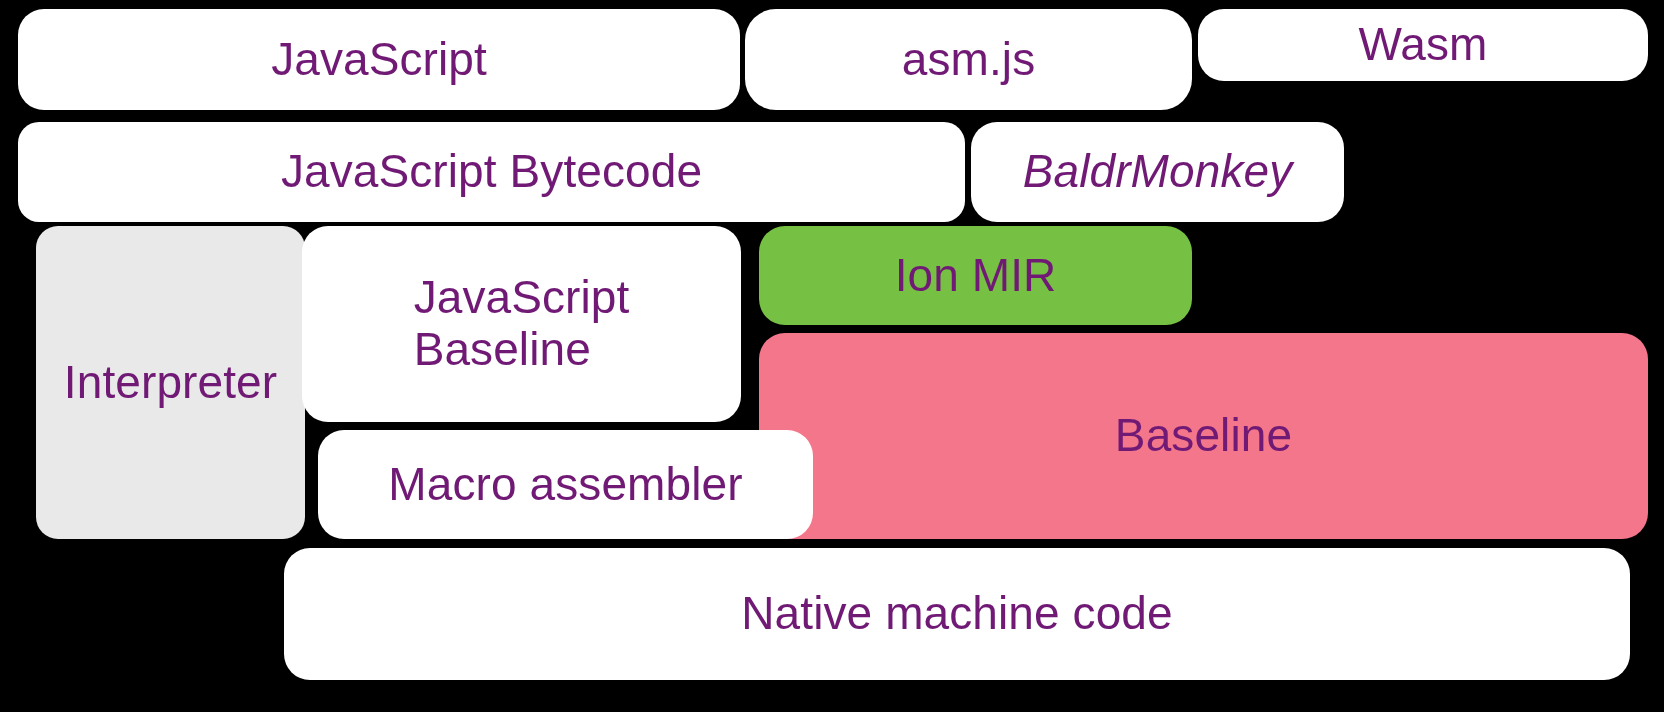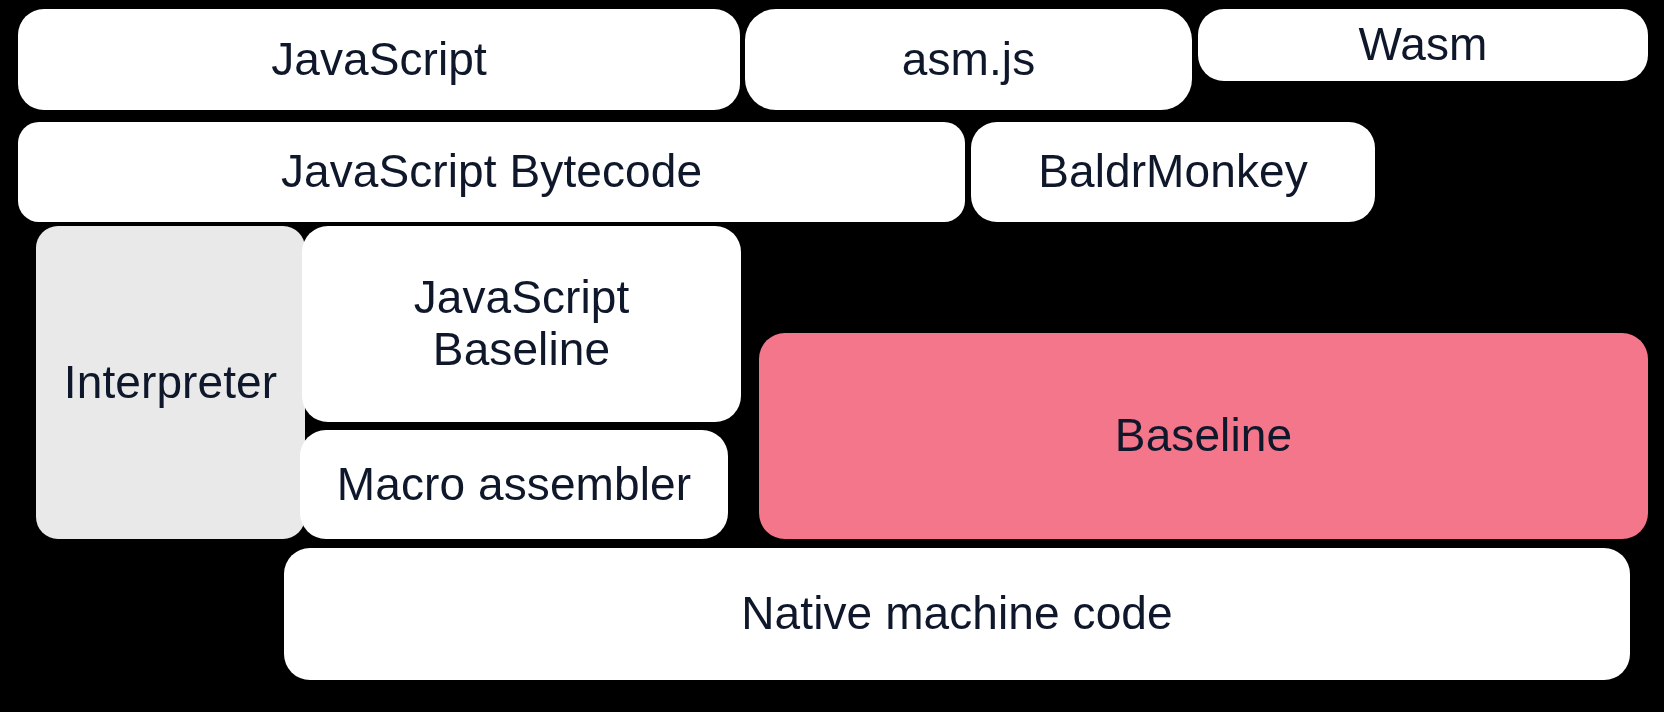--- a/index.html
+++ b/index.html
@@ -17,51 +17,50 @@
     height: 712px;
     background: #000000;
     overflow: hidden;
   }
   .node {
     position: absolute;
     box-sizing: border-box;
     display: flex;
     align-items: center;
     justify-content: center;
-    text-align: center;
     border-radius: 26px;
-    color: #0f172a;
+    color: #701a75;
     font-size: 46px;
     line-height: 1.12;
     font-weight: 400;
     letter-spacing: 0.1px;
     padding: 2px 16px;
     white-space: pre-line;
     user-select: none;
   }
   .fill-white  { background: #ffffff; }
   .fill-gray   { background: #e9e9e9; }
   .fill-green  { background: #76c043; }
   .fill-pink   { background: #f4768a; }
 
   
   .n-javascript        { left: 18px;  top: 9px;   width: 722px; height: 101px; }
   .n-asmjs             { left: 745px; top: 9px;   width: 447px; height: 101px; border-radius: 31px; }
   .n-wasm              { left: 1198px;top: 9px;   width: 450px; height: 72px; }
 
   
   .n-js-bytecode       { left: 18px;  top: 122px; width: 947px; height: 100px; border-radius: 21px; }
-  .n-baldrmonkey       { left: 971px; top: 122px; width: 404px; height: 100px; }
+  .n-baldrmonkey       { left: 971px; top: 122px; width: 373px; height: 100px; font-style: italic; }
 
   
   .n-interpreter       { left: 36px;  top: 226px; width: 269px; height: 313px; border-radius: 22px; }
   .n-js-baseline       { left: 302px; top: 226px; width: 439px; height: 196px; }
   .n-ion-mir           { left: 759px; top: 226px; width: 433px; height: 99px;  }
   .n-cretonne          { left: 759px; top: 333px; width: 889px; height: 206px; }
-  .n-macro-assembler   { left: 300px; top: 430px; width: 428px; height: 109px; }
+  .n-macro-assembler   { left: 318px; top: 430px; width: 495px; height: 109px; }
 
   
   .n-native-code       { left: 284px; top: 548px; width: 1346px; height: 132px; }
 </style>
 </head>
 <body>
 
 <div id="diagram">
 
   <div class="node fill-white n-javascript">JavaScript</div>
@@ -72,20 +71,21 @@
 
   <div class="node fill-white n-js-bytecode">JavaScript Bytecode</div>
 
   <div class="node fill-white n-baldrmonkey">BaldrMonkey</div>
 
   <div class="node fill-gray n-interpreter">Interpreter</div>
 
   <div class="node fill-white n-js-baseline">JavaScript
 Baseline</div>
 
+  <div class="node fill-green n-ion-mir">Ion MIR</div>
 
   <div class="node fill-pink n-cretonne">Baseline</div>
 
   <div class="node fill-white n-macro-assembler">Macro assembler</div>
 
   <div class="node fill-white n-native-code">Native machine code</div>
 
 </div>
 
 </body></html>

